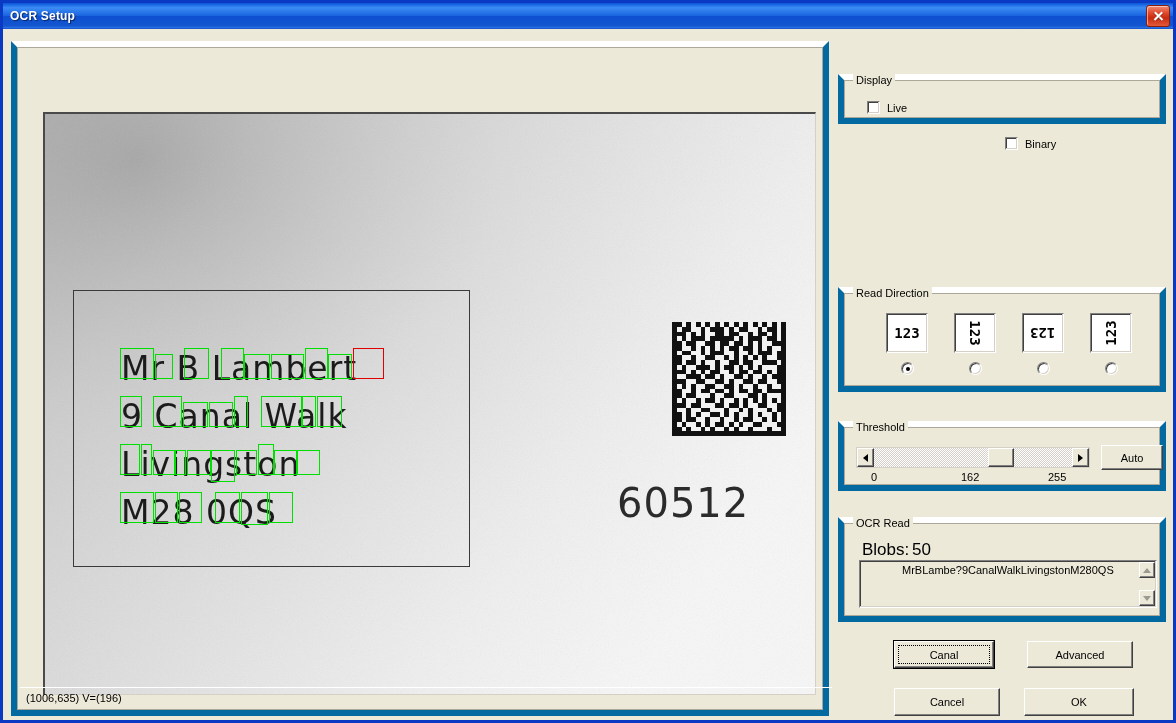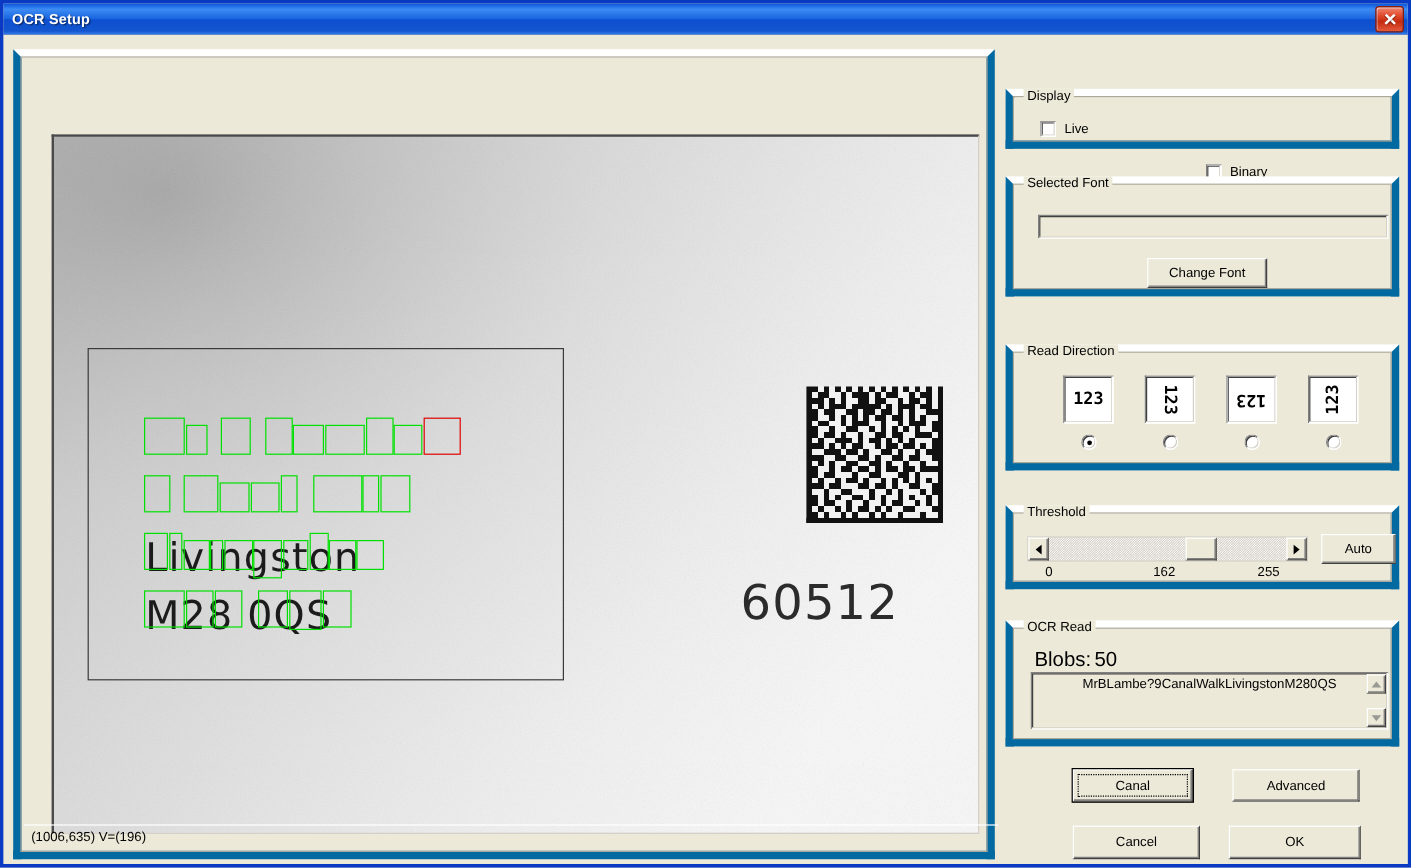--- a/index.html
+++ b/index.html
@@ -235,30 +235,32 @@
                 </feComponentTransfer>
             </filter>
           </defs>
           <rect x="0" y="0" width="770" height="580" fill="url(#bgGrad)"></rect>
           <rect x="0" y="0" width="770" height="580" fill="url(#vig)"></rect>
           <rect x="0" y="0" width="770" height="580" filter="url(#grain)" opacity="0.75"></rect>
         </svg>
 
         <div class="roi" style="left:28px;top:176px;width:397px;height:277px;"></div>
 
+        <div class="ocrtext" style="left:76px;top:235px;font-size:33px;letter-spacing:1px;">Mr B Lambert</div>
         <div class="cbox ok" style="left:75px;top:234px;width:34px;height:31px;"></div>
         <div class="cbox ok" style="left:110px;top:240px;width:18px;height:25px;"></div>
         <div class="cbox ok" style="left:139px;top:234px;width:25px;height:31px;"></div>
         <div class="cbox ok" style="left:176px;top:234px;width:23px;height:31px;"></div>
         <div class="cbox ok" style="left:199px;top:240px;width:26px;height:25px;"></div>
         <div class="cbox ok" style="left:226px;top:240px;width:33px;height:25px;"></div>
         <div class="cbox ok" style="left:260px;top:234px;width:23px;height:31px;"></div>
         <div class="cbox ok" style="left:283px;top:240px;width:24px;height:25px;"></div>
         <div class="cbox bad" style="left:308px;top:234px;width:31px;height:31px;"></div>
 
+        <div class="ocrtext" style="left:76px;top:283px;font-size:33px;letter-spacing:1px;">9 Canal Walk</div>
         <div class="cbox ok" style="left:75px;top:282px;width:22px;height:31px;"></div>
         <div class="cbox ok" style="left:108px;top:282px;width:29px;height:31px;"></div>
         <div class="cbox ok" style="left:138px;top:288px;width:25px;height:25px;"></div>
         <div class="cbox ok" style="left:164px;top:288px;width:24px;height:25px;"></div>
         <div class="cbox ok" style="left:189px;top:282px;width:14px;height:31px;"></div>
         <div class="cbox ok" style="left:216px;top:282px;width:41px;height:31px;"></div>
         <div class="cbox ok" style="left:257px;top:282px;width:14px;height:31px;"></div>
         <div class="cbox ok" style="left:272px;top:282px;width:25px;height:31px;"></div>
 
         <div class="ocrtext" style="left:76px;top:331px;font-size:33px;letter-spacing:1px;">Livingston</div>
@@ -464,30 +466,20 @@
       <div class="chk" style="left:22px;top:20px;">
         <span class="bx"></span>
         <span class="lb">Live</span>
       </div>
       <div class="chk" style="left:160px;top:20px;margin-top:36px;">
         <span class="bx"></span>
         <span class="lb">Binary</span>
       </div>
     </div>
 
-    <div class="gb gb-font">
-      <div class="gbin"></div>
-      <div class="gbtitle">Selected Font</div>
-
-      <div class="tfield" style="left:20px;top:25px;width:292px;height:20px;"></div>
-
-      <div class="pbtn" style="left:111px;top:61px;width:100px;height:25px;">
-        <span>Change Font</span>
-      </div>
-    </div>
 
     <div class="gb gb-dir">
       <div class="gbin"></div>
       <div class="gbtitle">Read Direction</div>
 
       <div class="dirtile" style="left:41px;top:19px;">
         <span style="transform:rotate(0deg);">123</span>
       </div>
       <div class="radio sel" style="left:56px;top:68px;"></div>
 

